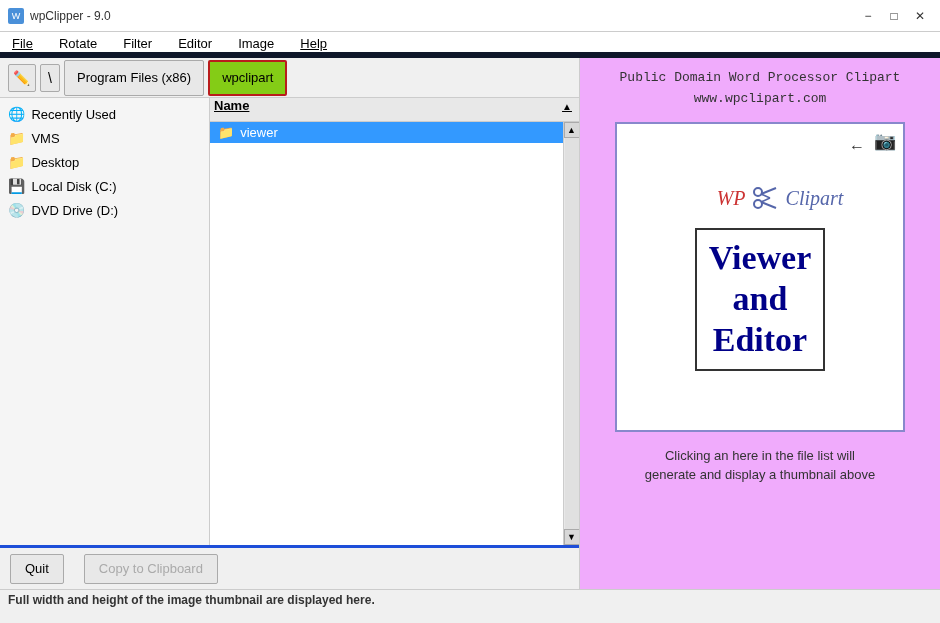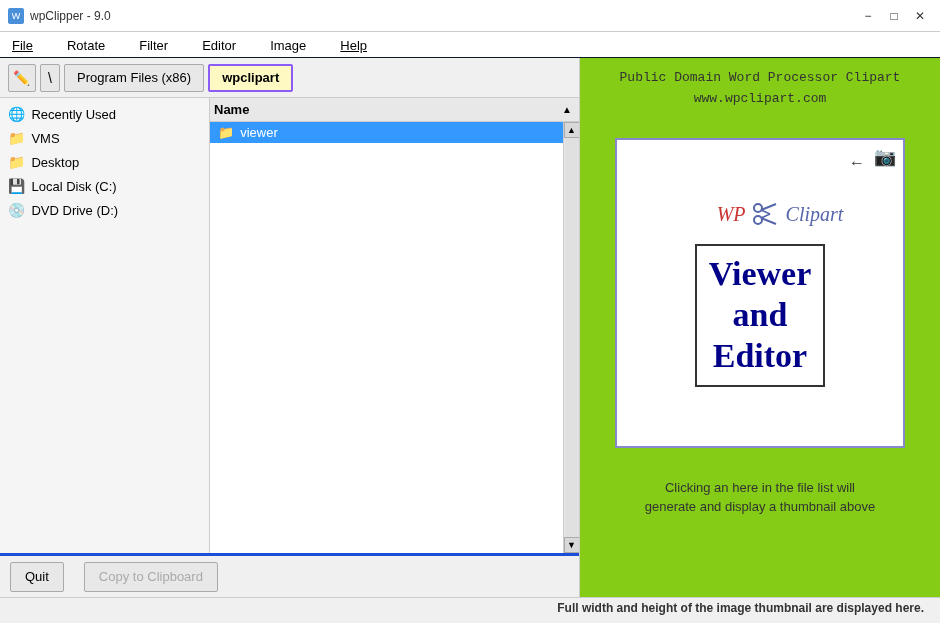--- a/index.html
+++ b/index.html
@@ -59,26 +59,26 @@
       color: #333;
       display: flex;
       align-items: center;
       justify-content: center;
     }
 
     
     #menu-bar {
       background: #fff;
       display: flex;
-      align-items: flex-end;
+      align-items: flex-start;
       padding: 2px 4px;
-      border-bottom: 1px solid #0f172a;
+      border-bottom: 6px solid #0f172a;
       height: 26px;
       min-height: 26px;
-      gap: 18px;
+      gap: 10px;
     }
     .menu-item {
       padding: 2px 8px;
       cursor: pointer;
       border-radius: 2px;
       font-size: 13px;
     }
     .menu-item.underline { text-decoration: underline; }
 
     
@@ -127,32 +127,32 @@
       border: 1px solid #aaa;
       background: #e8e8e8;
       cursor: pointer;
       display: flex;
       align-items: center;
       justify-content: center;
       font-size: 14px;
       border-radius: 2px;
     }
     .breadcrumb-btn {
-      height: 28px;
+      height: 36px;
       padding: 0 12px;
       border: 1px solid #aaa;
       background: #e8e8e8;
       cursor: pointer;
       font-size: 13px;
       border-radius: 2px;
     }
     .breadcrumb-btn.active {
-      background: #fef9c3;
-      border: 2px solid #8b5cf6;
-      font-weight: bold;
+      background: #84cc16;
+      border: 2px solid #b91c1c;
+      font-weight: normal;
     }
 
     
     #file-browser {
       display: flex;
       flex: 1;
       overflow: hidden;
     }
 
     
@@ -185,25 +185,26 @@
     
     #file-list-panel {
       flex: 1;
       display: flex;
       flex-direction: column;
       overflow: hidden;
       background: white;
     }
     #file-list-header {
       display: flex;
-      align-items: center;
+      align-items: flex-start;
       background: #e8e8e8;
       border-bottom: 1px solid #ccc;
       height: 24px;
       padding: 0 4px;
+      text-decoration: underline;
     }
     #file-list-header-name {
       flex: 1;
       font-size: 13px;
       font-weight: bold;
     }
     #file-list-scroll-up {
       width: 16px;
       height: 16px;
       cursor: pointer;
@@ -266,22 +267,21 @@
       background: #d8d8d8;
     }
 
     
     #right-panel {
       flex: 1;
       display: flex;
       flex-direction: column;
       align-items: center;
       padding: 10px;
-      background: #84cc16;
-      gap: 16px;
+      background: #f0abfc;
     }
     #site-info {
       text-align: center;
       font-size: 13px;
       color: #333;
       margin-bottom: 12px;
       line-height: 1.6;
       font-family: 'Courier New', monospace;
     }
     #preview-box {
@@ -368,27 +368,26 @@
     }
     .bottom-btn:disabled {
       color: #aaa;
       cursor: default;
     }
 
     
     #status-bar {
       background: #f0f0f0;
       border-top: 1px solid #ccc;
-      padding: 3px 16px;
+      padding: 3px 8px;
       font-size: 12px;
       color: #333;
-      height: 26px;
+      height: 34px;
       min-height: 22px;
       font-weight: bold;
-      text-align: right;
     }
   </style>
 </head>
 <body>
 
 <div id="title-bar">
   <div id="title-bar-left">
     <div id="app-icon">W</div>
     <span id="title-text">wpClipper - 9.0</span>
   </div>

